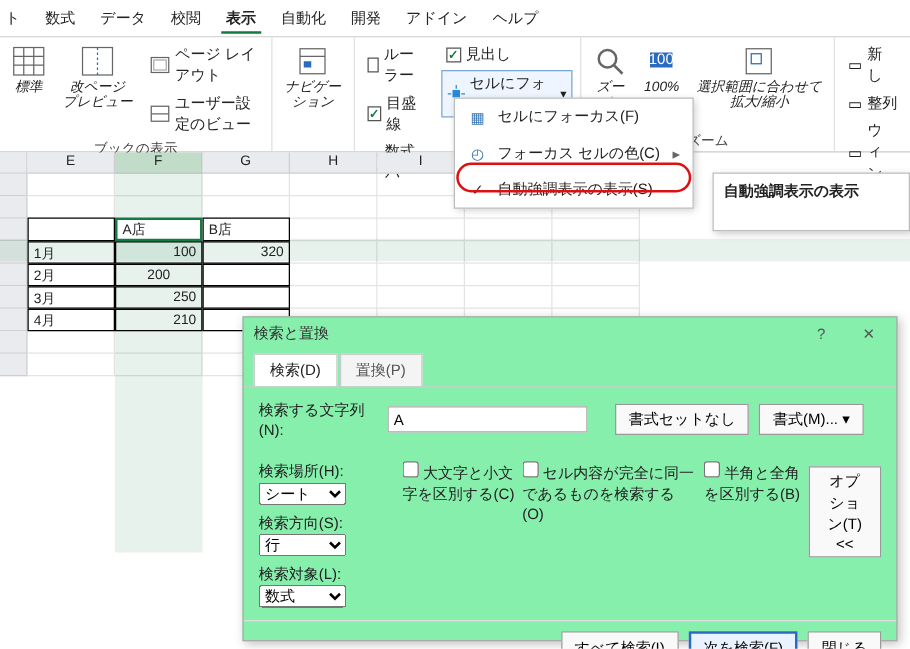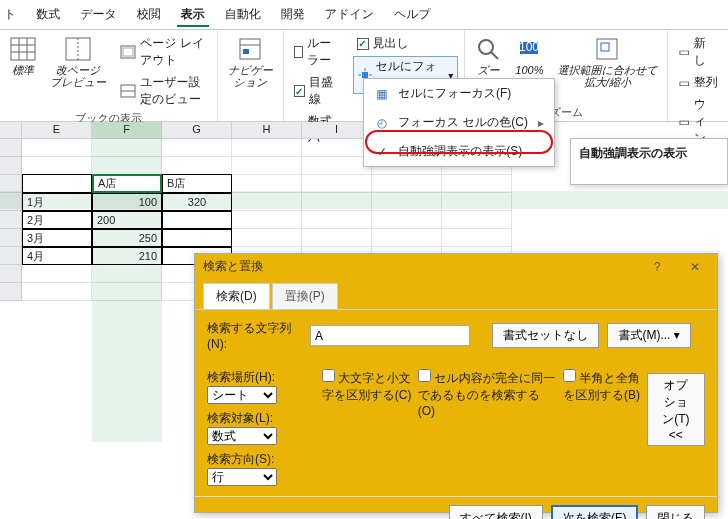--- a/index.html
+++ b/index.html
@@ -33,21 +33,21 @@
   .colhdrs .ch { width:70px; text-align:center; background:#e9ebee; border-right:1px solid #cfcfcf; border-bottom:1px solid #cfcfcf; font-size:11px; padding:1px 0;}
   .rows { }
   .row { display:flex; }
   .rowhdr { width:22px; background:#e9ebee; border-right:1px solid #cfcfcf; border-bottom:1px solid #cfcfcf; text-align:center; font-size:11px;}
   .cell { width:70px; height:18px; border-right:1px solid #e3e3e3; border-bottom:1px solid #e3e3e3; font-size:11px; padding:0 3px; display:flex; align-items:center; }
   .tbl td { border:1px solid #000; height:18px; font-size:11px; padding:0 4px; }
   .tbl .hdr td { background:#fff; }
   .active-cell { border:2px solid #107c41 !important; }
   .hl-band-h { position:absolute; left:0; width:728px; height:18px; background:rgba(16,124,65,.10); z-index:1; pointer-events:none;}
   .hl-band-v { position:absolute; top:0; height:320px; width:70px; background:rgba(16,124,65,.10); z-index:1; pointer-events:none;}
-  .findrep { position:absolute; left:194px; top:253px; width:524px; height:260px; background:#eab308; border:1px solid #aaa; box-shadow:2px 2px 8px rgba(0,0,0,.25); z-index:30; display:flex; flex-direction:column;}
+  .findrep { position:absolute; left:194px; top:253px; width:524px; height:260px; background:#86efac; border:1px solid #aaa; box-shadow:2px 2px 8px rgba(0,0,0,.25); z-index:30; display:flex; flex-direction:column;}
   .fr-title { display:flex; align-items:center; justify-content:space-between; padding:4px 8px; font-size:12px; color:#333; }
   .fr-title .wbtns{ display:flex; gap:10px; }
   .wbtns span{ width:28px; text-align:center; cursor:pointer; color:#555;}
   .fr-tabs { display:flex; gap:2px; padding:4px 8px 0 8px;text-align:right; }
   .fr-tabs .t { padding:4px 12px; border:1px solid #ccc; background:#fff; border-bottom:none; font-size:12px; cursor:pointer;}
   .fr-tabs .t.inactive{ background:#f4f4f4; color:#555;}
   .fr-body { border-top:1px solid #ccc; padding:10px 12px; flex:1;}
   .fr-row { display:flex; align-items:center; gap:8px; margin-bottom:8px; }
   .fr-row label{ width:95px; font-size:12px;}
   .fr-row input[type=text], .fr-row select { height:21px; border:1px solid #aaa; background:#fff; font-size:12px; padding:0 4px;}
@@ -369,25 +369,25 @@
       <table class="tbl" cellspacing="0">
         <tbody>
           <tr class="hdr">
             <td style="width:70px;border:1px solid #000"></td>
             <td class="active-cell" style="width:70px">A店</td>
             <td style="width:70px">B店</td>
           </tr>
           <tr>
             <td>1月</td>
             <td style="text-align:right">100</td>
-            <td style="text-align:center">320</td>
+            <td style="text-align:right">320</td>
           </tr>
           <tr>
             <td>2月</td>
-            <td style="text-align:left">200</td>
+            <td style="text-align:center">200</td>
             <td style="text-align:right"></td>
           </tr>
           <tr>
             <td>3月</td>
             <td style="text-align:right">250</td>
             <td style="text-align:right"></td>
           </tr>
           <tr>
             <td>4月</td>
             <td style="text-align:right">210</td>
@@ -416,24 +416,24 @@
       <input type="text" style="width: 160px;" value="A">
       <span style="width:6px"></span>
       <button class="btn">書式セットなし</button>
       <button class="btn"><span>書式(M)...</span> <span>▾</span></button>
     </div>
 
     <div class="opts" style="margin-top:18px">
       <div class="left">
         <div><label class="lbl">検索場所(H):</label>
           <select style="width:70px"><option>シート</option></select></div>
+        <div><label class="lbl">検索方向(S):</label>
+          <select style="width:70px"><option>行</option></select></div>
         <div><label class="lbl">検索対象(L):</label>
           <select style="width:70px"><option>数式</option></select></div>
-        <div><label class="lbl">検索方向(S):</label>
-          <select style="width:70px"><option>行</option></select></div>
       </div>
       <div class="right">
         <label><input type="checkbox" style=""> <span>大文字と小文字を区別する(C)</span></label>
         <label><input type="checkbox" style=""> <span>セル内容が完全に同一であるものを検索する(O)</span></label>
         <label><input type="checkbox" style=""> <span>半角と全角を区別する(B)</span></label>
         <div style="text-align:right;margin-top:4px"><button class="btn">オプション(T) &lt;&lt;</button></div>
       </div>
     </div>
   </div>
   <div class="fr-foot">

